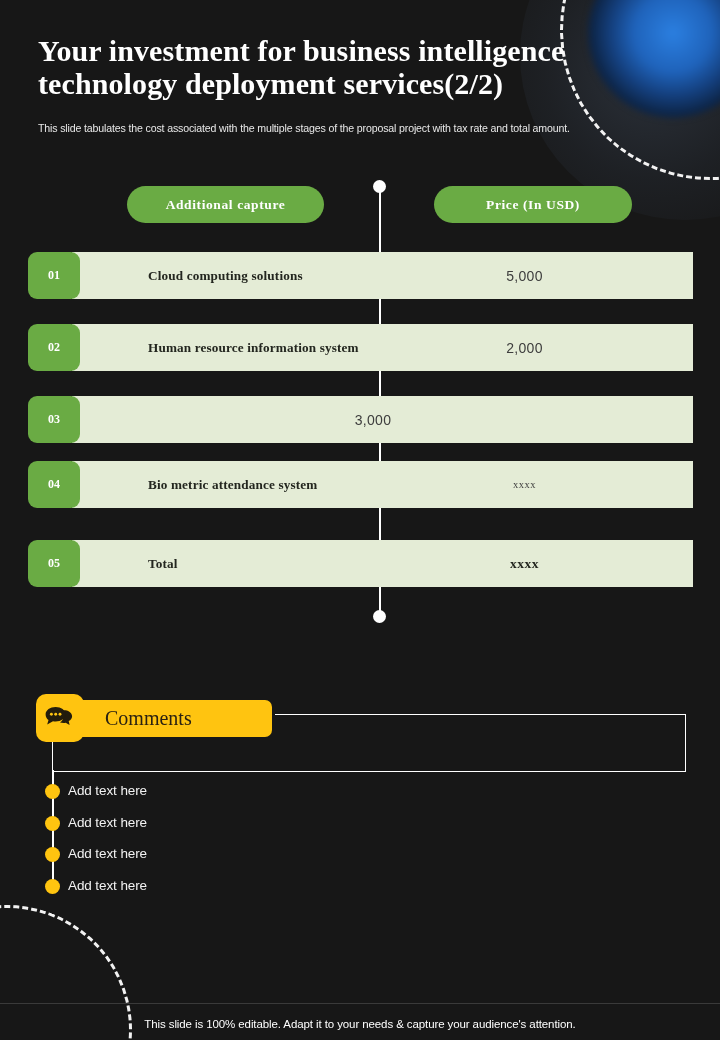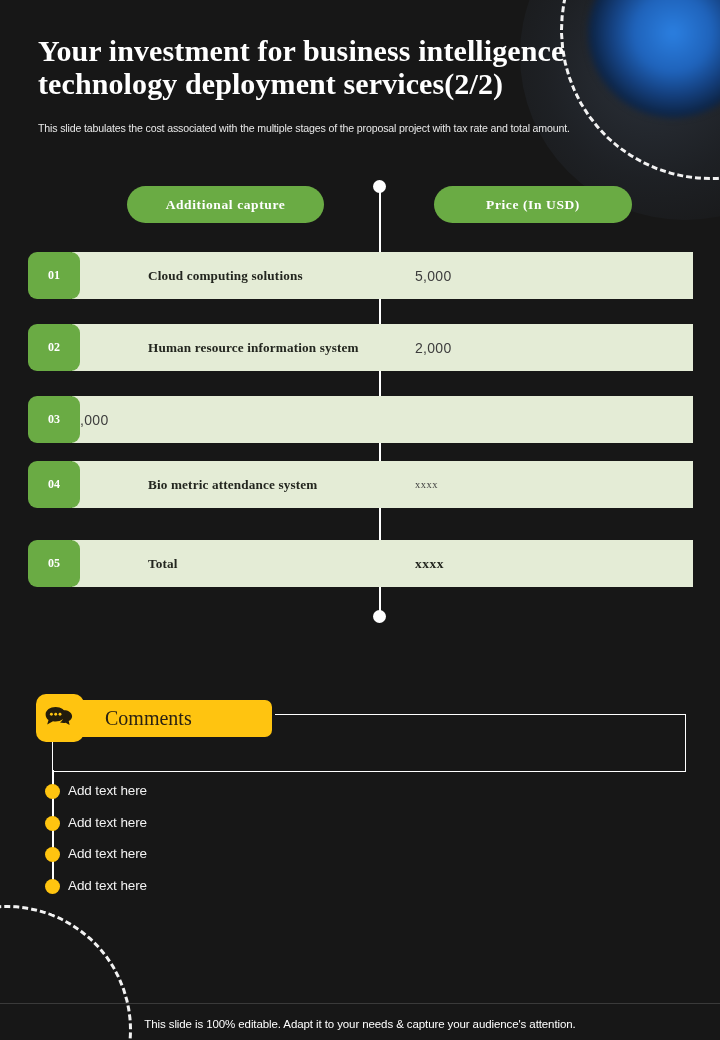--- a/index.html
+++ b/index.html
@@ -165,35 +165,34 @@
     z-index: 2;
   }
   .row-body {
     flex: 1 1 auto;
     background: #e4ecd6;
     display: flex;
     align-items: center;
     margin-left: -8px;
     position: relative;
     z-index: 1;
-    gap: 40px;
   }
   .row-label {
     width: 303px;
     flex: 0 0 303px;
     padding-left: 76px;
     font-family: "Liberation Serif", serif;
     font-weight: bold;
     font-size: 13.2px;
     color: #23261f;
     letter-spacing: 0.15px;
   }
   .row-value {
     flex: 1 1 auto;
-    text-align: left;
+    text-align: center;
     padding-right: 19px;
     font-size: 14px;
     color: #3d3d3d;
     letter-spacing: 0.3px;
   }
   .row-value.small {
     font-size: 10.5px;
     font-family: "Liberation Serif", serif;
     color: #3d3d3d;
     letter-spacing: 0.5px;

